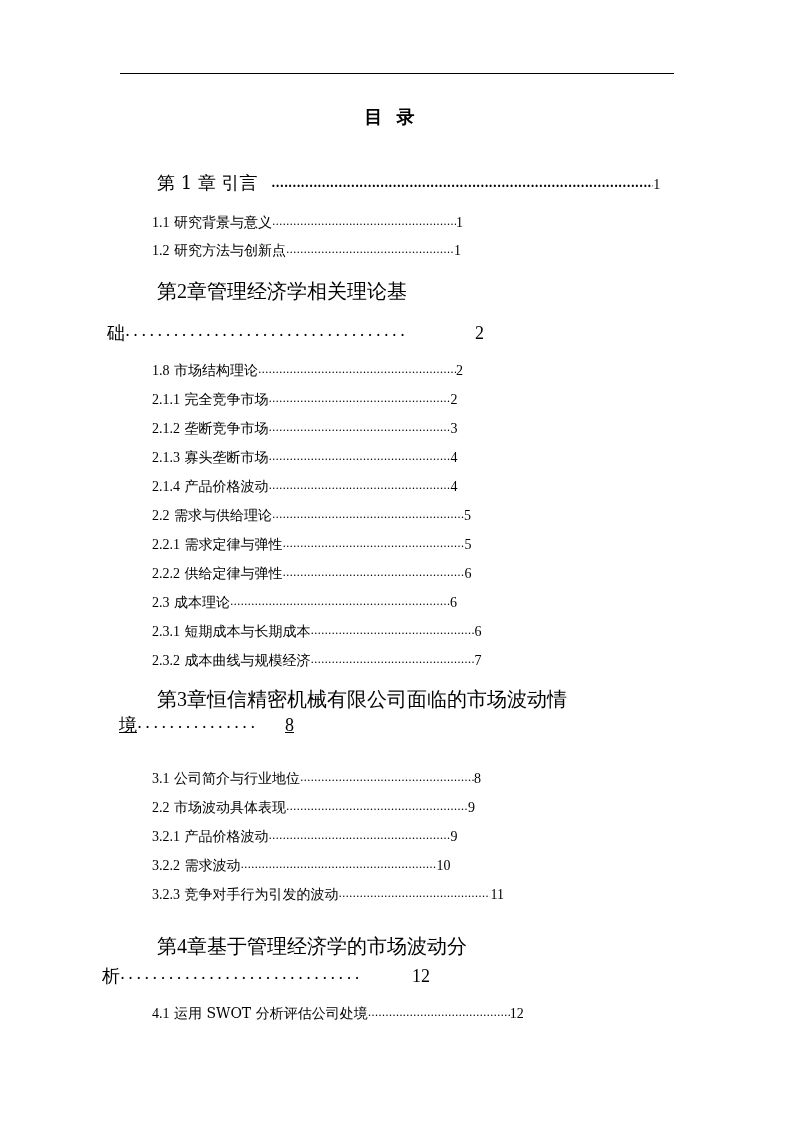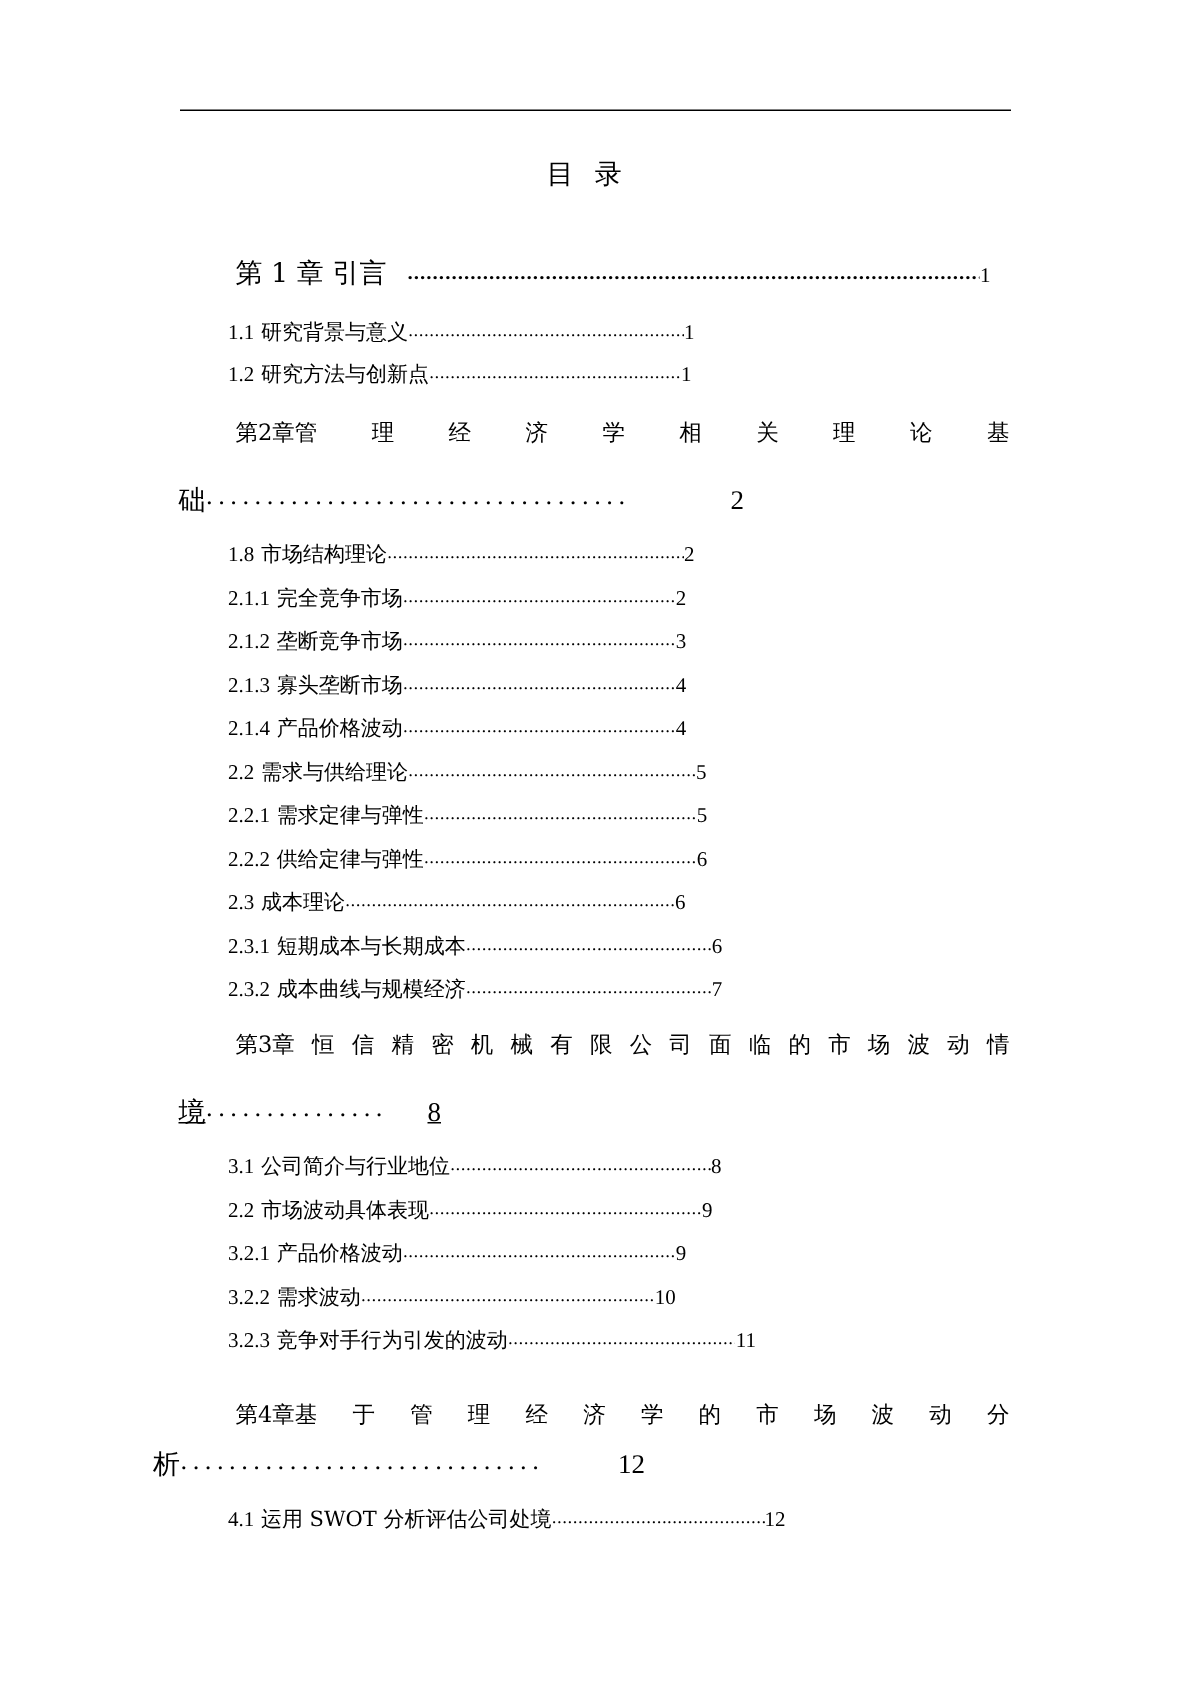--- a/index.html
+++ b/index.html
@@ -23,21 +23,21 @@
       height: 0;
       border-top: 1.3px solid #000;
     }
     .toc-title {
       position: absolute;
       left: 0;
       width: 793px;
       top: 104px;
       text-align: center;
       font-family: "DejaVu Sans", "Liberation Sans", sans-serif;
-      font-weight: normal;
+      font-weight: bold;
       font-size: 18px;
       letter-spacing: 14px;
       line-height: 26px;
     }
     .entry {
       position: absolute;
       white-space: nowrap;
       line-height: 1;
     }
     .lvl1 {
@@ -61,23 +61,23 @@
       letter-spacing: 3px;
     }
     .leader-bold {
       font-size: 12px;
       font-weight: bold;
       letter-spacing: 0px;
     }
     .spread {
       position: absolute;
       display: flex;
-      justify-content: space-between;
-      font-size: 15px;
+      font-size: 20px;
       line-height: 1;
+      font-family: Liberation Serif, serif;
     }
     .spread span { display: inline-block; }
     .num { font-family: "Liberation Serif", serif; }
   </style>
 </head>
 <body>
 
 <div class="header-rule"></div>
 
 <div class="toc-title">
@@ -105,21 +105,21 @@
   <span>经</span>
   <span>济</span>
   <span>学</span>
   <span>相</span>
   <span>关</span>
   <span>理</span>
   <span>论</span>
   <span>基</span>
 </div>
 
-<div class="entry lvl1" style="left:119px; top:323px;">
+<div class="entry lvl1" style="left:107px; top:323px;">
   <span>础</span><span class="leader leader-wide" style="width:350px;">...................................</span><span class="num">2</span>
 </div>
 
 <div class="entry lvl2" style="left:152px; top:363px;">
   <span class="num">1.8</span>
   <span>市场结构理论</span><span class="leader leader-small" style="width:198px;">....................................................................................................................................................</span><span class="num">2</span>
 </div>
 
 <div class="entry lvl2" style="left:152px; top:392px;">
   <span class="num">2.1.1</span>
@@ -186,21 +186,21 @@
   <span>面</span>
   <span>临</span>
   <span>的</span>
   <span>市</span>
   <span>场</span>
   <span>波</span>
   <span>动</span>
   <span>情</span>
 </div>
 
-<div class="entry lvl1" style="left:119px; top:731px;text-decoration:underline;">
+<div class="entry lvl1" style="left:119px; top:715px;text-decoration:underline;">
   <span>境</span><span class="leader leader-wide" style="width:148px;">...............</span><span class="num">8</span>
 </div>
 
 <div class="entry lvl2" style="left:152px; top:771px;">
   <span class="num">3.1</span>
   <span>公司简介与行业地位</span><span class="leader leader-small" style="width:174px;">....................................................................................................................................................</span><span class="num">8</span>
 </div>
 
 <div class="entry lvl2" style="left:152px; top:800px;">
   <span class="num">2.2</span>

